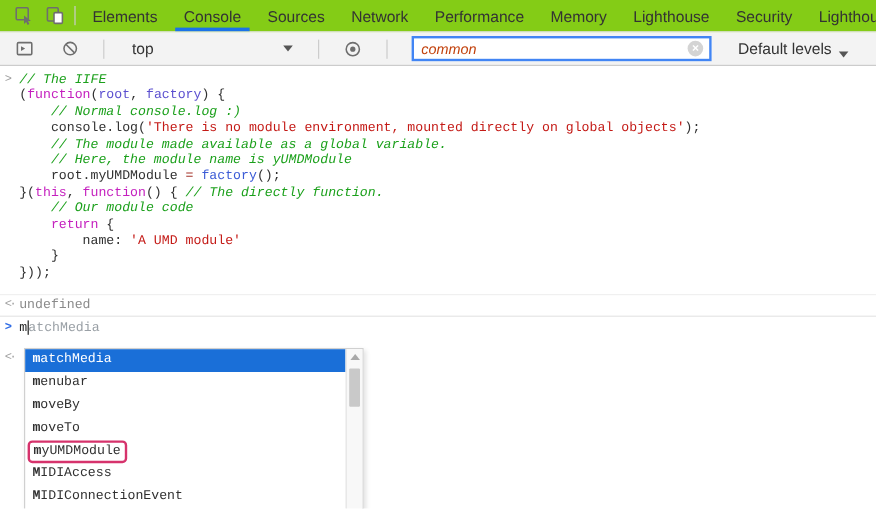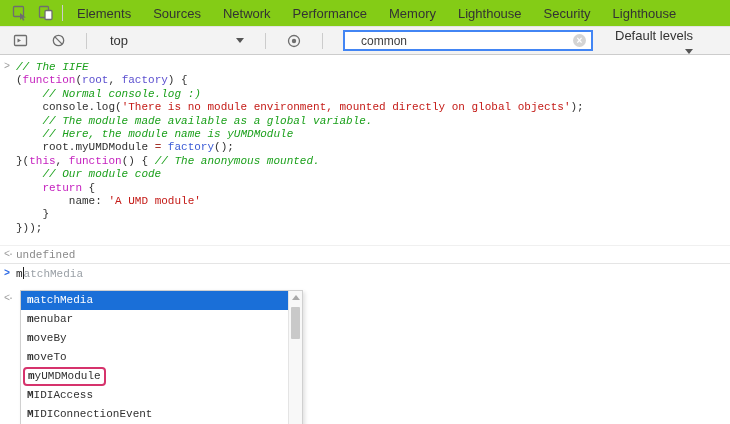--- a/index.html
+++ b/index.html
@@ -21,27 +21,27 @@
   
   .toolbar { height:28px; background:#f3f3f3; border-bottom:1px solid #ccc;
              display:flex; align-items:center; padding-left:7px;gap:12px; }
   .frame-select { width:148px; height:22px; display:flex; align-items:center;
                   justify-content:space-between; padding:0 6px 0 8px;
                   font-size:13px; color:#333; }
   .caret-down { width:0; height:0; border-left:4px solid transparent;
                 border-right:4px solid transparent; border-top:5px solid #555; }
   .filter-box { width:250px; height:21px; border:2px solid #4285f4; background:#fff;
                 margin-left:5px; display:flex; align-items:center; }
-  .filter-box input { border:none; outline:none; flex:1; font-size:12px; color:#404040;
-                      font-family:"Liberation Sans",sans-serif; padding:0 16px; background:transparent; }
+  .filter-box input { border:none; outline:none; flex:1; font-size:12px; color:#c2410c;
+                      font-family:"Liberation Sans",sans-serif; padding:0 6px; background:transparent;font-style:italic; }
   .clear-x { width:13px; height:13px; border-radius:50%; background:#d4d4d4; color:#fff;
              font-size:10px; line-height:13px; text-align:center; margin-right:5px;
              font-weight:bold; }
   .levels { display:flex; align-items:flex-end; gap:6px; margin-left:10px;
-            font-size:13px; color:#333;flex-direction:column; }
+            font-size:13px; color:#333; }
 
   
   .console { position:relative; height:369px; background:#fff; overflow:hidden; }
   .mono, .code-line, .ac-item { font-family:"Liberation Mono","DejaVu Sans Mono",monospace;
             font-size:11px; }
   .gutter { width:16px; flex:0 0 16px; text-align:left; padding-left:4px; }
   .prompt-echo { color:#9e9e9e; font-size:10px; }
   .prompt-input { color:#2e6be5; font-size:10px; font-weight:bold; }
   .prompt-result { color:#9e9e9e; font-size:10px; letter-spacing:-2px; }
   .echo-row { display:flex; padding-top:6px; }
@@ -99,20 +99,21 @@
       </div>
       <div class="icon-btn">
         <svg width="16" height="16">
             <rect class="st" x="1.5" y="1.5" width="9" height="11" rx="1"></rect>
           <rect x="7" y="5.5" width="7" height="9" rx="1" fill="#fff" stroke="#6e6e6e" stroke-width="1.3"></rect>
           </svg>
       </div>
       <div class="vsep"></div>
     </div>
     <div class="tab">Elements</div>
+    <div class="tab active">Console</div>
     <div class="tab">Sources</div>
     <div class="tab">Network</div>
     <div class="tab">Performance</div>
     <div class="tab">Memory</div>
     <div class="tab">Lighthouse</div>
     <div class="tab">Security</div>
     <div class="tab">Lighthouse</div>
   </div>
 
   <div class="toolbar">
@@ -156,21 +157,21 @@
     <div class="echo-row">
       <div class="gutter mono prompt-echo">&gt;</div>
       <div class="code-block" id="code-block">
           <div class="code-line"><span class="tok-cm">// The IIFE</span></div>
           <div class="code-line"><span>(</span><span class="tok-kw">function</span><span>(</span><span class="tok-def">root</span><span>, </span><span class="tok-def">factory</span><span>) {</span></div>
           <div class="code-line"><span>    </span><span class="tok-cm">// Normal console.log :)</span></div>
           <div class="code-line"><span>    console.log(</span><span class="tok-str">'There is no module environment, mounted directly on global objects'</span><span>);</span></div>
           <div class="code-line"><span>    </span><span class="tok-cm">// The module made available as a global variable.</span></div>
           <div class="code-line"><span>    </span><span class="tok-cm">// Here, the module name is yUMDModule</span></div>
           <div class="code-line"><span>    root.myUMDModule </span><span class="tok-op">=</span><span> </span><span class="tok-call">factory</span><span>();</span></div>
-          <div class="code-line"><span>}(</span><span class="tok-kw">this</span><span>, </span><span class="tok-kw">function</span><span>() { </span><span class="tok-cm">// The anonymous mounted.</span></div>
+          <div class="code-line"><span>}(</span><span class="tok-kw">this</span><span>, </span><span class="tok-kw">function</span><span>() { </span><span class="tok-cm">// The directly function.</span></div>
           <div class="code-line"><span>    </span><span class="tok-cm">// Our module code</span></div>
           <div class="code-line"><span>    </span><span class="tok-kw">return</span><span> {</span></div>
           <div class="code-line"><span>        name: </span><span class="tok-str">'A UMD module'</span></div>
           <div class="code-line"><span>    }</span></div>
           <div class="code-line"><span>}));</span></div>
         </div>
     </div>
 
     <div class="result-row mono">
       <div class="gutter prompt-result">&lt;·</div>

